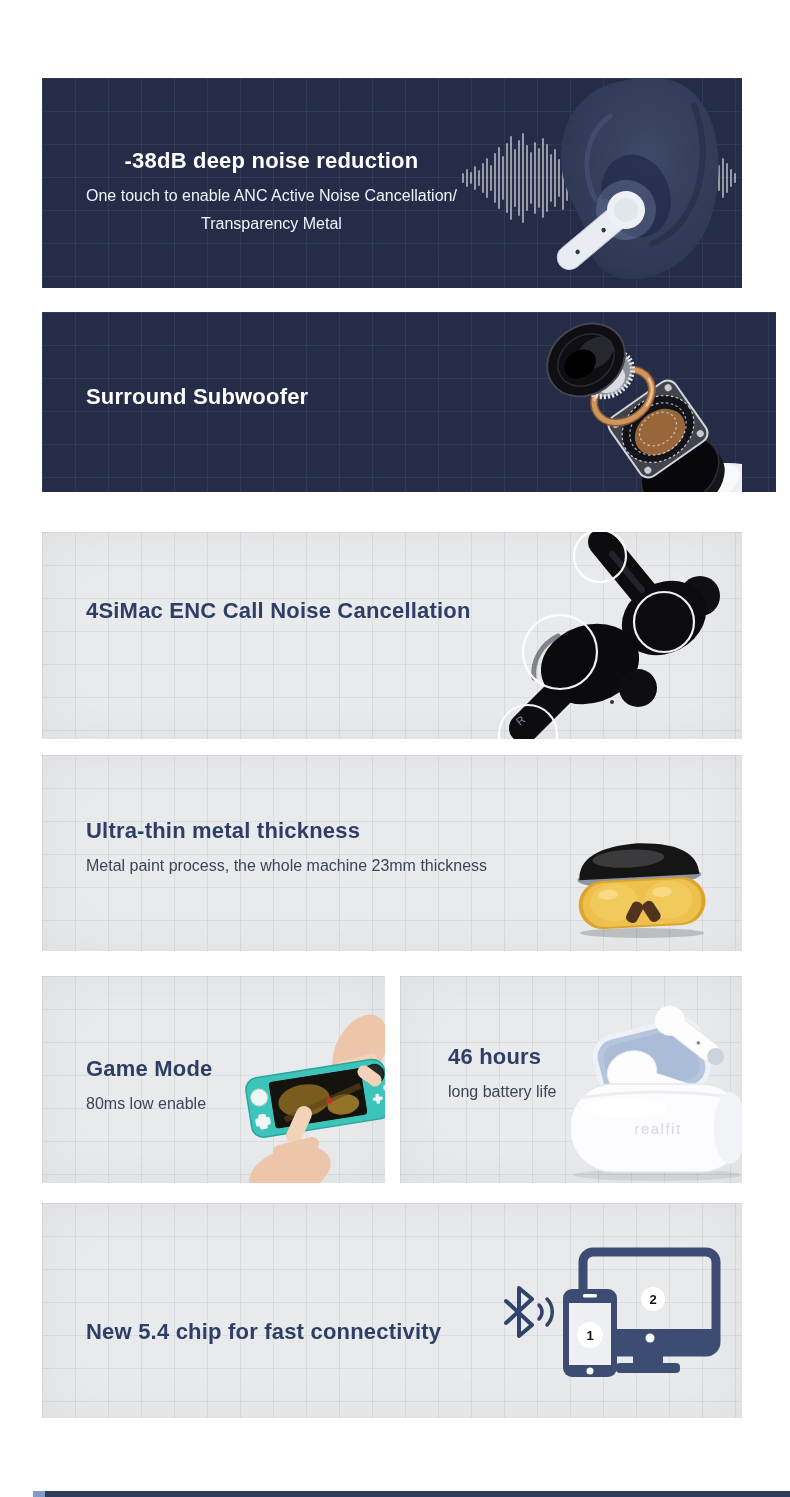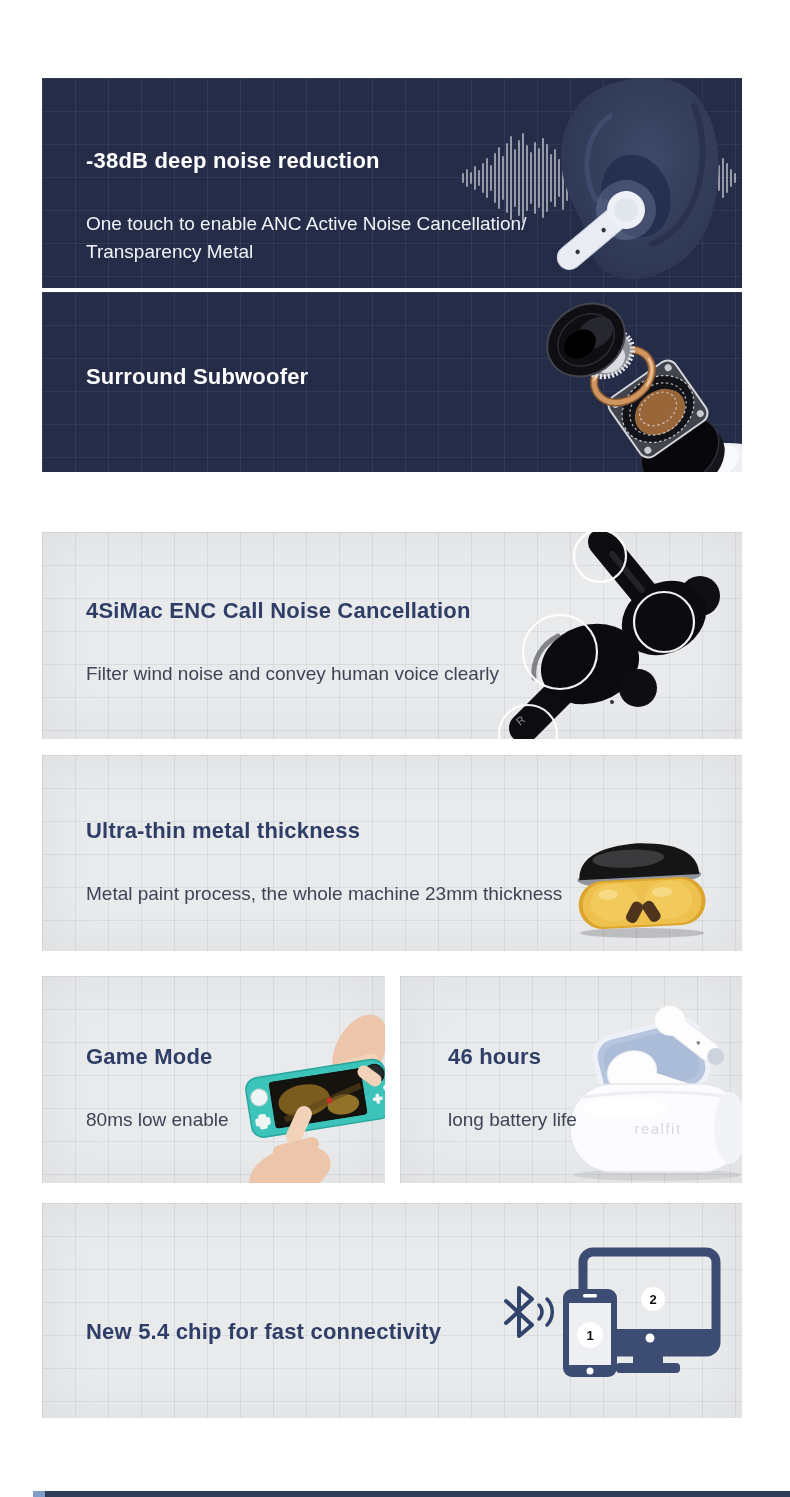--- a/index.html
+++ b/index.html
@@ -2,29 +2,29 @@
 <html><head>
 <meta charset="utf-8">
 <style>
   html,body{margin:0;padding:0;background:#ffffff;}
   .page{position:relative;width:790px;height:1497px;margin:0 auto;background:#ffffff;
         font-family:"Liberation Sans",sans-serif;overflow:hidden;}
   .banner{position:absolute;left:42px;width:700px;overflow:hidden;}
   .banner.dark{background-color:#242c48;
     background-image:
       repeating-linear-gradient(to right, rgba(168,182,222,.09) 0 1px, transparent 1px 33px),
-      repeating-linear-gradient(to bottom, rgba(168,182,222,.09) 0 1px, transparent 1px 33px);}
+      repeating-linear-gradient(to bottom, rgba(168,182,222,.09) 0 1px, transparent 1px 33px); text-align: center;}
   .banner.light{background-color:#e9eaec;
     background-image:
       repeating-linear-gradient(to right, rgba(88,94,112,.10) 0 1px, transparent 1px 33px),
       repeating-linear-gradient(to bottom, rgba(88,94,112,.10) 0 1px, transparent 1px 33px);
     box-shadow:inset 0 0 55px rgba(0,0,0,.05);}
   .copy{position:absolute;left:44px;z-index:5;}
   .copy h2{margin:0;font-size:22px;font-weight:700;letter-spacing:.2px;}
-  .copy p{margin:36px 0 0 0;font-size:19px;line-height:27px;}
+  .copy p{margin:8px 0 0 0;font-size:16px;line-height:27px;}
   .copy p + p{margin-top:1px;}
   .dark .copy h2{color:#ffffff;}
   .dark .copy p{color:#f1f3f7;}
   .light .copy h2{color:#2e3e66;}
   .light .copy p{color:#3e4456;}
   .illus{position:absolute;z-index:2;}
   .waveform{position:absolute;display:flex;align-items:center;z-index:1;}
   .waveform i{display:block;width:2px;margin-right:2px;background:rgba(255,255,255,.52);border-radius:1px;}
   .bottom-bar{position:absolute;left:33px;top:1491px;width:757px;height:6px;
     background:linear-gradient(to right,#7f9cc9 0 12px,#303d58 12px);}
@@ -115,21 +115,21 @@
         <circle cx="64" cy="-1" r="2.2" fill="#2e3442"></circle>
       </g>
     </svg>
     <div class="copy" style="top:70px;">
       <h2>-38dB deep noise reduction</h2>
       <p>One touch to enable ANC Active Noise Cancellation/</p>
       <p>Transparency Metal</p>
     </div>
   </section>
 
-  <section class="banner dark" style="top:292px;height:180px;">
+  <section class="banner dark" style="top:312px;height:180px;padding-left:34px;">
     <svg class="illus" style="left:470px;top:0;" width="230" height="210" viewBox="0 0 230 210">
       <path d="M140,210 C150,168 186,146 230,152 L230,210 Z" fill="#edeff3"></path>
       <ellipse cx="205" cy="172" rx="26" ry="14" transform="rotate(-35 205 172)" fill="#f8f9fb" opacity=".9"></ellipse>
       <ellipse cx="174" cy="168" rx="42" ry="31" transform="rotate(-35 174 168)" fill="#15151c"></ellipse>
       <ellipse cx="168" cy="160" rx="42" ry="31" transform="rotate(-35 168 160)" fill="#08080c" stroke="#2e2e38" stroke-width="1.5"></ellipse>
       <g transform="rotate(-35 146 117)">
         <rect x="106" y="81" width="80" height="72" rx="10" fill="#41444c" stroke="#d4d6da" stroke-width="2"></rect>
         <circle cx="114" cy="89" r="3.5" fill="#c9cbd0"></circle>
           <circle cx="178" cy="89" r="3.5" fill="#c9cbd0"></circle>
         <circle cx="114" cy="145" r="3.5" fill="#c9cbd0"></circle>
@@ -170,21 +170,20 @@
       <text x="58" y="194" font-size="11" fill="#8a8a92" transform="rotate(-40 58 194)">R</text>
       <g fill="none" stroke="#ffffff" stroke-width="2.2" opacity=".95">
         <circle cx="138" cy="24" r="26"></circle>
         <circle cx="202" cy="90" r="30"></circle>
         <circle cx="98" cy="120" r="37"></circle>
         <circle cx="66" cy="202" r="29"></circle>
       </g>
     </svg>
     <div class="copy" style="top:66px;">
       <h2>4SiMac ENC Call Noise Cancellation</h2>
-      <p>Filter wind noise and convey human voice clearly</p>
     </div>
   </section>
 
   <section class="banner light" style="top:755px;height:196px;">
     <svg class="illus" style="left:530px;top:76px;" width="150" height="108" viewBox="0 0 150 108">
       <ellipse cx="70" cy="102" rx="62" ry="5" fill="rgba(40,40,40,.22)"></ellipse>
       <g transform="rotate(-3 70 60)">
         <ellipse cx="68" cy="46" rx="62" ry="10" fill="#8f959e"></ellipse>
         <path d="M8,46 Q8,14 68,12 Q128,14 128,46 Z" fill="#151515"></path>
         <ellipse cx="58" cy="27" rx="36" ry="9" fill="#3f3f42" opacity=".9"></ellipse>
@@ -221,21 +220,21 @@
         <rect x="210.5" y="132.5" width="15" height="8" rx="2" fill="#eef6f5"></rect>
         <circle cx="335" cy="107" r="10" fill="#232c2b" stroke="#111111"></circle>
         <rect x="330" y="130" width="10" height="3.5" rx="1.5" fill="#eef6f5"></rect>
         <rect x="333.2" y="126.8" width="3.5" height="10" rx="1.5" fill="#eef6f5"></rect>
         <circle cx="345" cy="122" r="3" fill="#eef6f5"></circle>
       </g>
       <line x1="252" y1="160" x2="262" y2="138" stroke="#f3d2ba" stroke-width="16" stroke-linecap="round"></line>
       <line x1="238" y1="176" x2="270" y2="168" stroke="#ecc5aa" stroke-width="14" stroke-linecap="round"></line>
       <line x1="322" y1="96" x2="333" y2="104" stroke="#f3d2ba" stroke-width="13" stroke-linecap="round"></line>
     </svg>
-    <div class="copy" style="top:68px;">
+    <div class="copy" style="top:80px;">
       <h2>Game Mode</h2>
       <p>80ms low enable</p>
     </div>
   </section>
 
   <section class="banner light" style="top:976px;height:207px;left:400px;width:342px;">
     <svg class="illus" style="left:0;top:0;" width="342" height="207" viewBox="0 0 342 207">
       <g transform="rotate(-14 252 88)">
         <rect x="198" y="52" width="108" height="68" rx="20" fill="#b6c5de" stroke="#eef2f8" stroke-width="5"></rect>
         <rect x="206" y="60" width="92" height="52" rx="14" fill="#a9bad6" opacity=".9"></rect>

